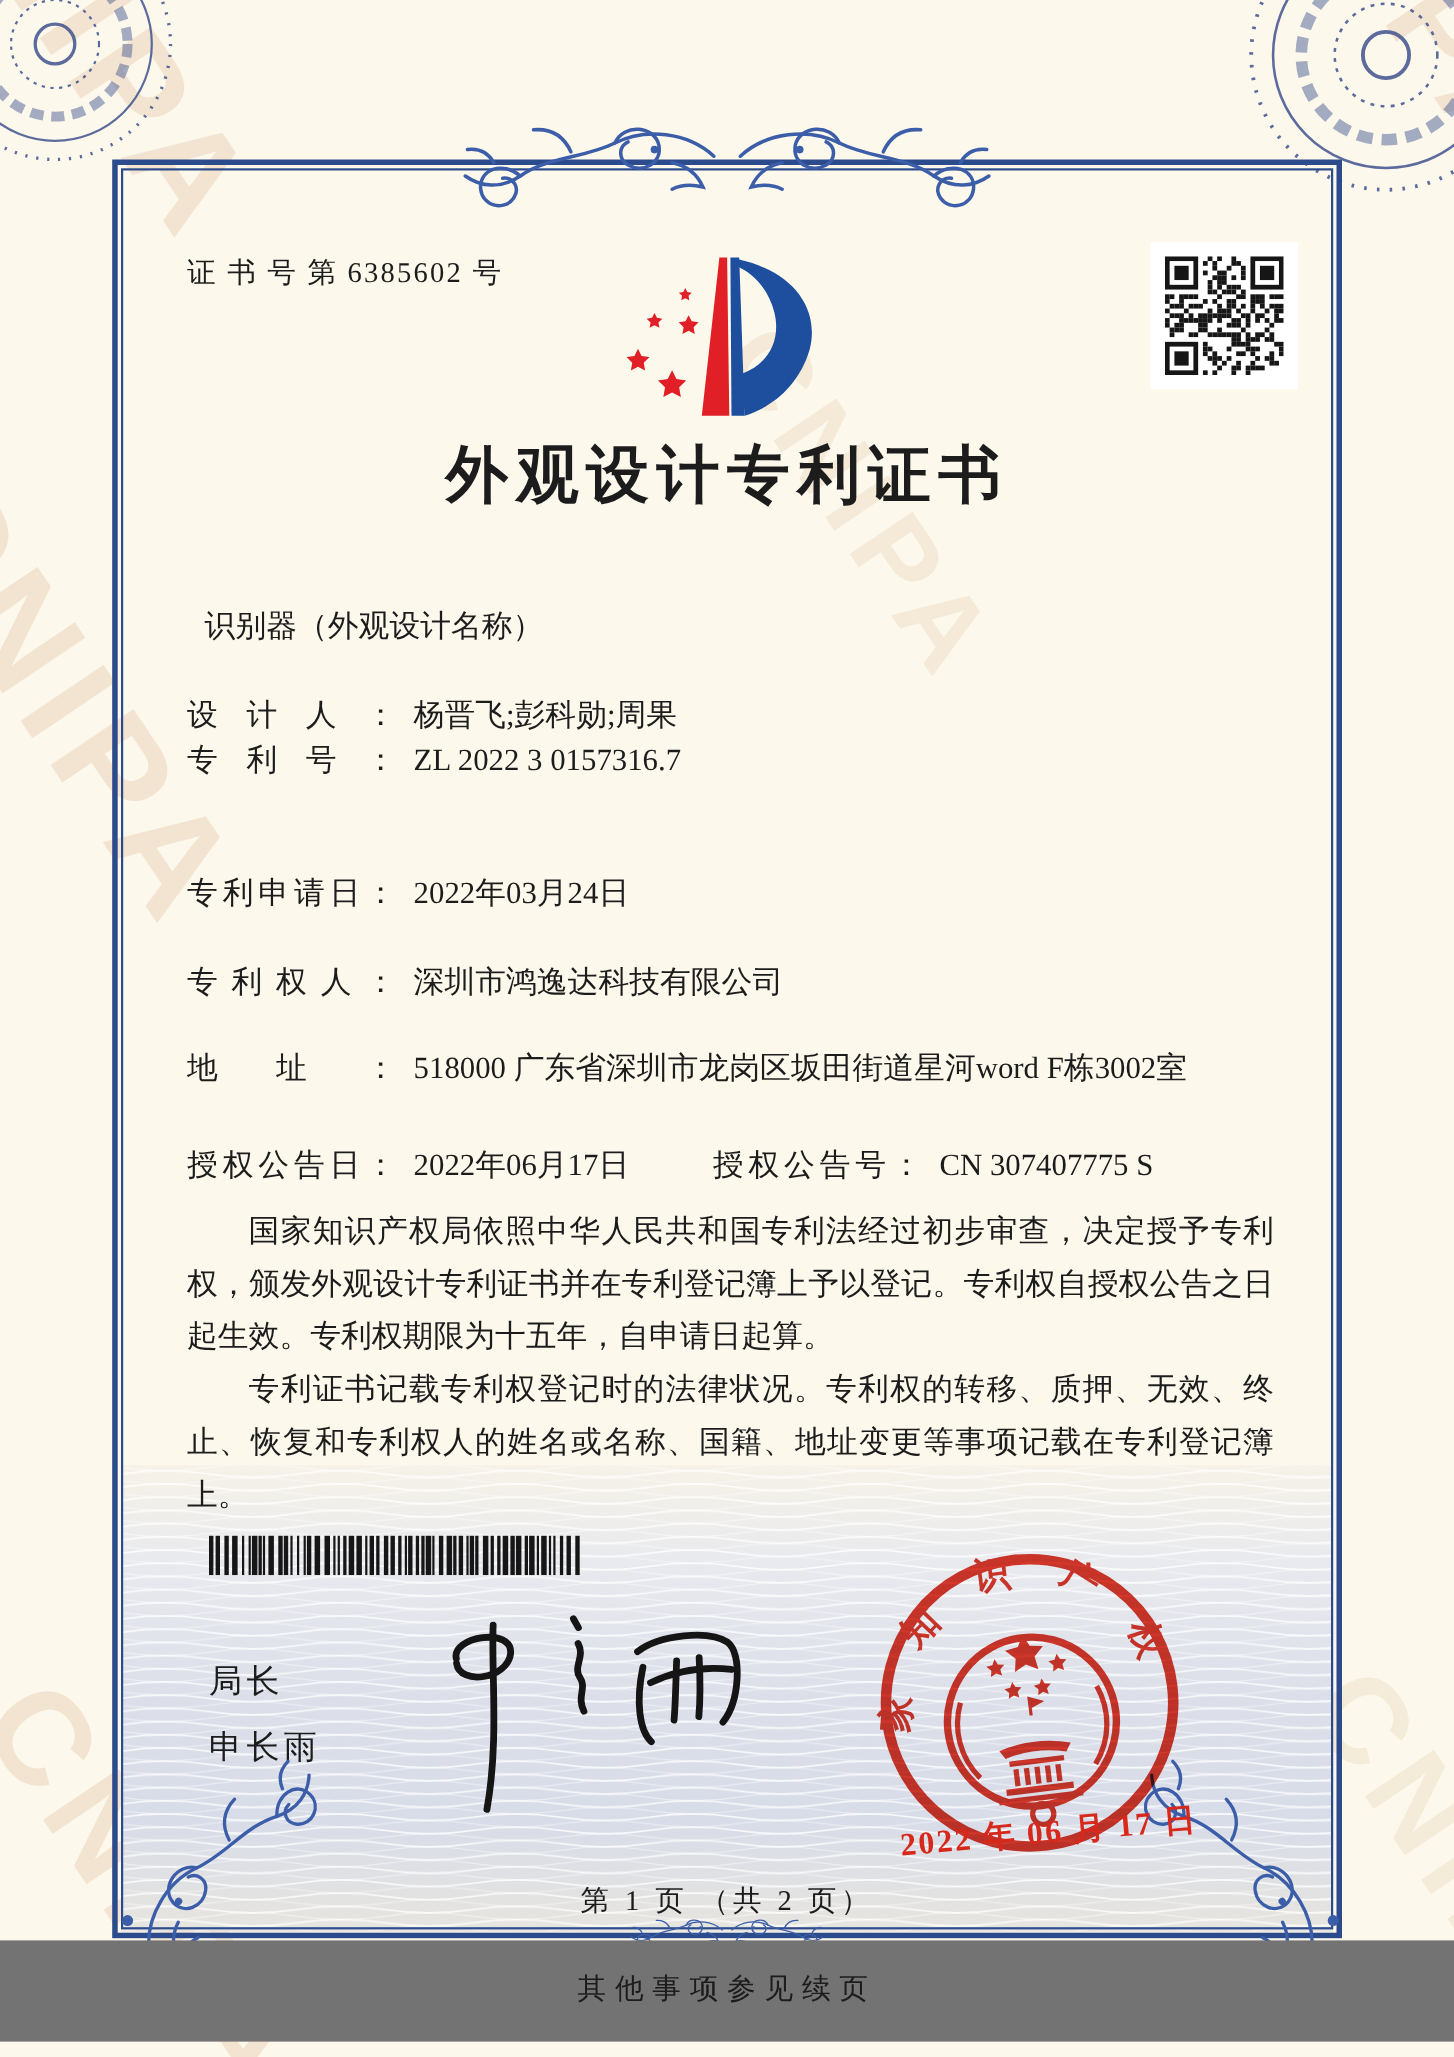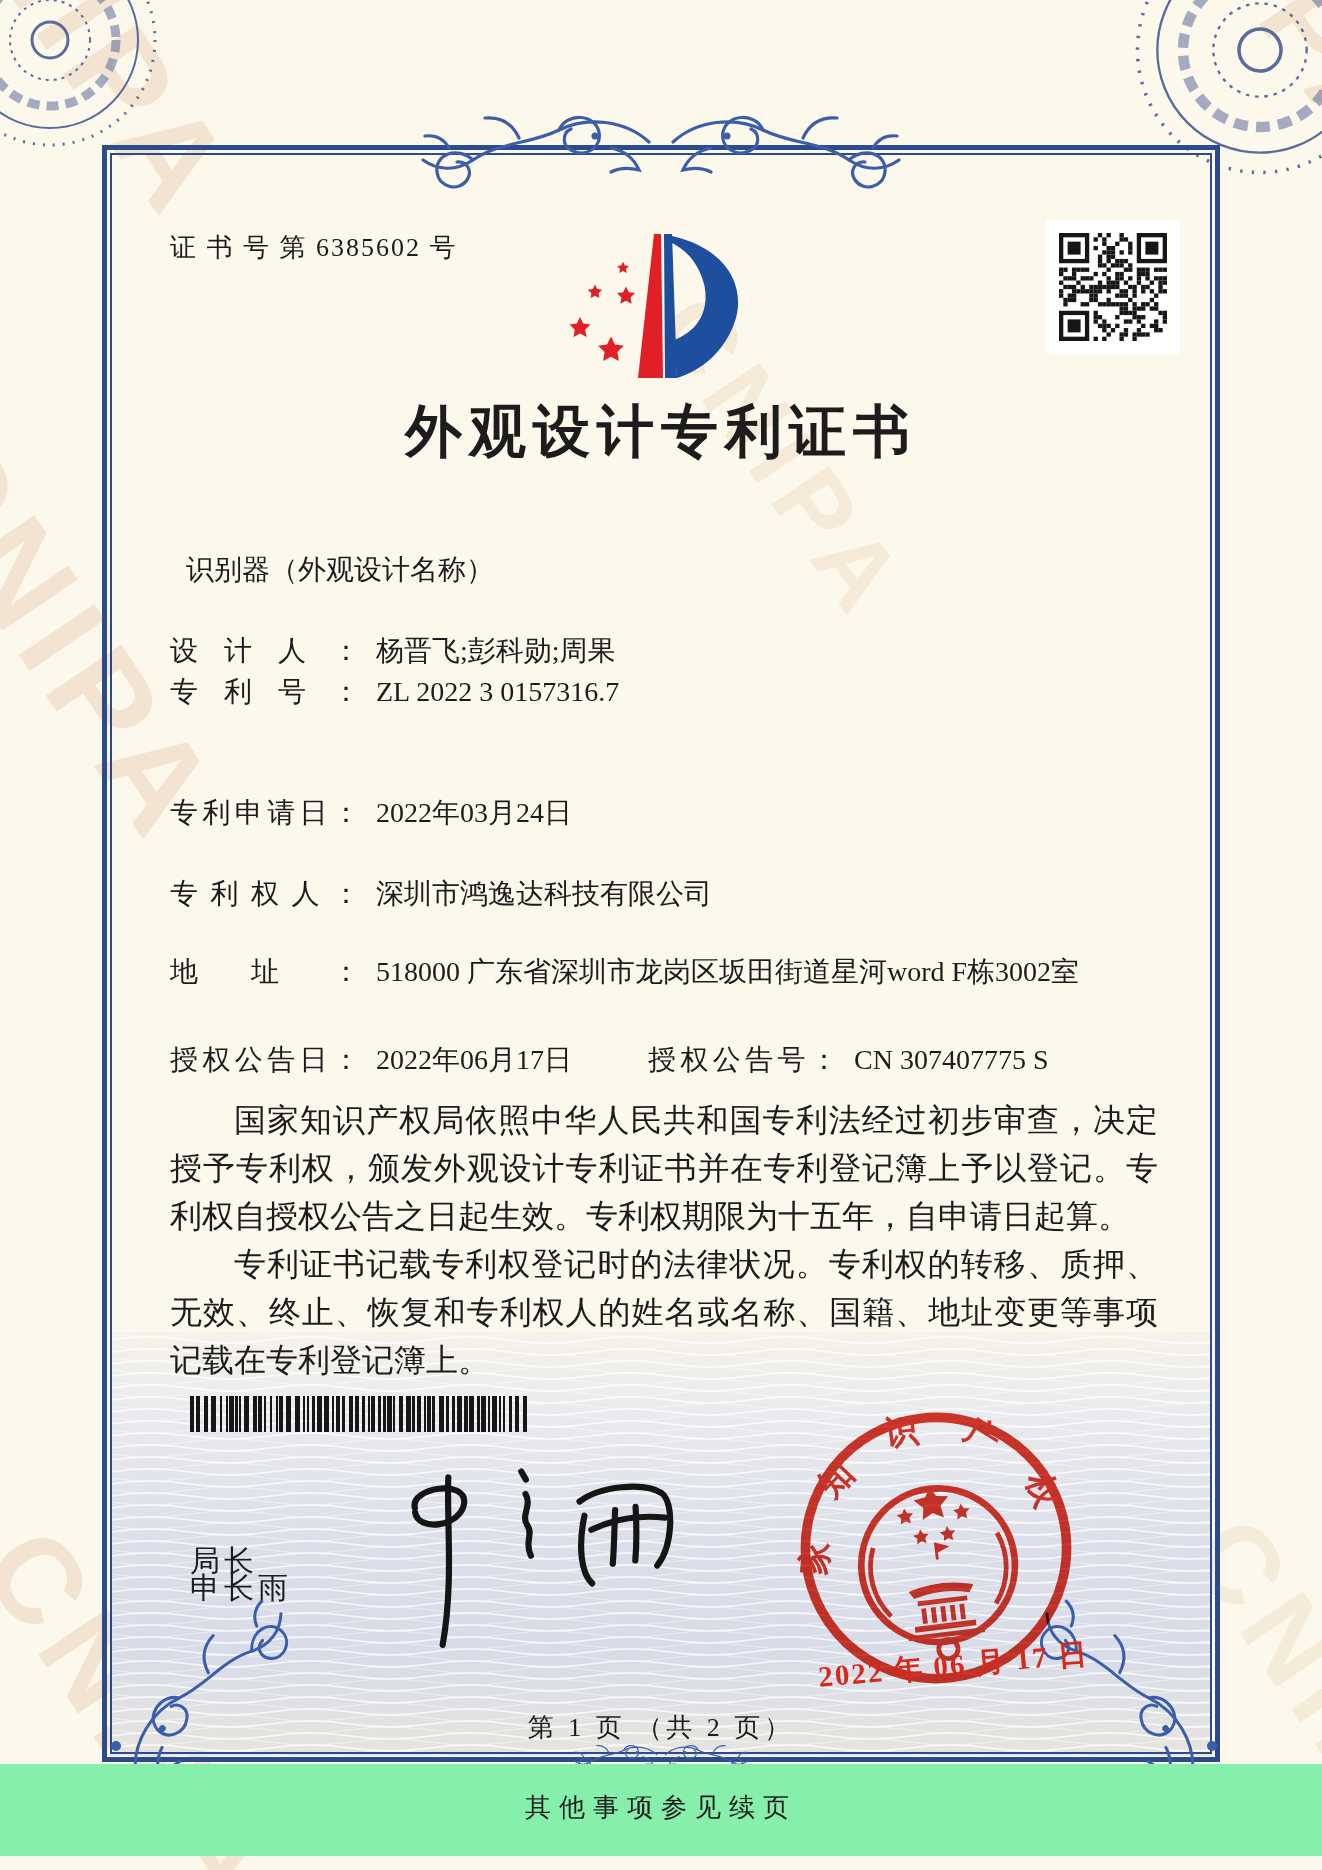--- a/index.html
+++ b/index.html
@@ -32,36 +32,36 @@
   .title{position:absolute;left:0;top:394px;width:100%;text-align:center;z-index:4;
          font-size:57px;font-weight:700;letter-spacing:7px;}
   
   .row{position:absolute;left:170px;display:flex;font-size:28px;line-height:1.45;z-index:4;}
   .row .lbl{display:inline-block;width:190px;min-width:190px;text-align:justify;text-align-last:justify;}
   .row .val{margin-left:16px;}
   .val-addr{width:710px;}
   .lbl-2{margin-left:76px;}
   
   .paras{position:absolute;left:170px;top:1096px;width:988px;z-index:4;
-         font-size:32px;line-height:48px;text-align:justify;}
+         font-size:28px;line-height:48px;text-align:justify;}
   .paras p{margin:0;text-indent:2em;}
   
   .barcode{position:absolute;left:190px;top:1396px;z-index:4;}
   .dir-title{position:absolute;left:190px;top:1508px;z-index:4;font-size:30px;letter-spacing:4px;
-             font-family:Liberation Sans, sans-serif;font-weight:500;margin-top:33px;}
+             font-family:Liberation Sans, sans-serif;font-weight:500;}
   .dir-name{position:absolute;left:190px;top:1568px;z-index:4;font-size:30px;letter-spacing:4px;
             font-family:"Liberation Sans","DejaVu Sans",sans-serif;font-weight:500;}
   .sig{position:absolute;left:372px;top:1452px;width:340px;height:200px;z-index:4;transform:rotate(-3deg);}
   .seal{position:absolute;left:792px;top:1404px;width:288px;height:288px;z-index:5;
         transform:rotate(-7deg);opacity:.93;mix-blend-mode:multiply;}
   .seal-date{position:absolute;left:818px;top:1646px;z-index:6;font-size:29px;font-weight:600;
              color:#d7281b;letter-spacing:2px;transform:rotate(-5deg);white-space:nowrap;}
   .page-num{position:absolute;left:0;top:1710px;width:100%;text-align:center;z-index:4;
             font-size:26px;letter-spacing:4px;}
-  .strip{position:absolute;left:0;top:1764px;width:100%;height:92px;background:#86efac;z-index:6;}
+  .strip{position:absolute;left:0;top:1764px;width:100%;height:92px;background:#737373;z-index:6;}
   .cont{margin-top:26px;text-align:center;font-size:26px;letter-spacing:8px;}
   
   .orn-top{position:absolute;left:401px;top:96px;width:520px;height:100px;z-index:4;}
   .orn-bottom{position:absolute;left:566px;top:1724px;width:190px;height:64px;z-index:5;}
   .corner{position:absolute;width:210px;height:210px;z-index:5;}
   .corner-bl{left:88px;top:1556px;}
   .corner-br{left:1030px;top:1556px;transform:scaleX(-1);}
   .lace{position:absolute;z-index:1;opacity:.85;}
   .lace-tl{left:-70px;top:-80px;width:240px;height:240px;}
   .lace-tr{left:1120px;top:-90px;width:280px;height:280px;}

